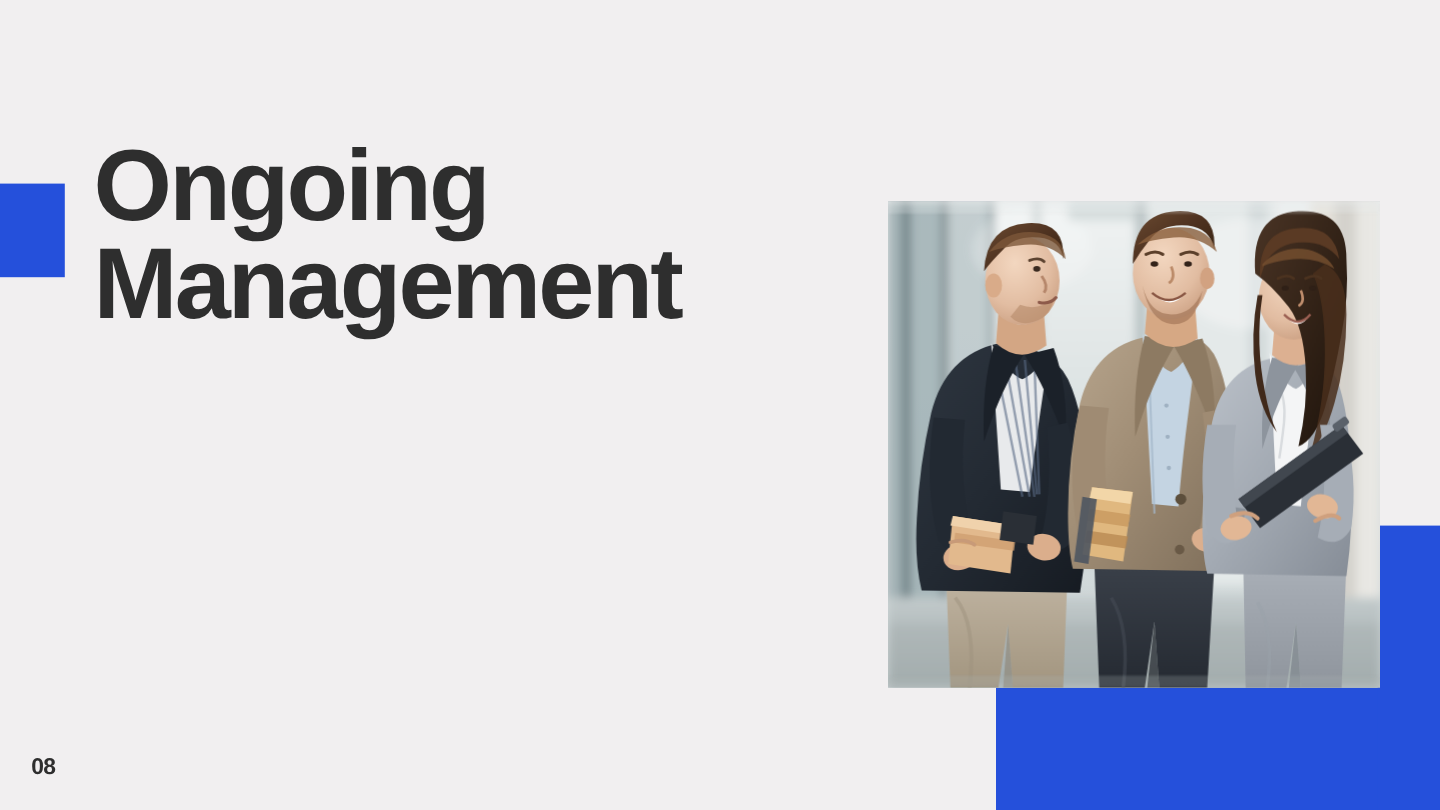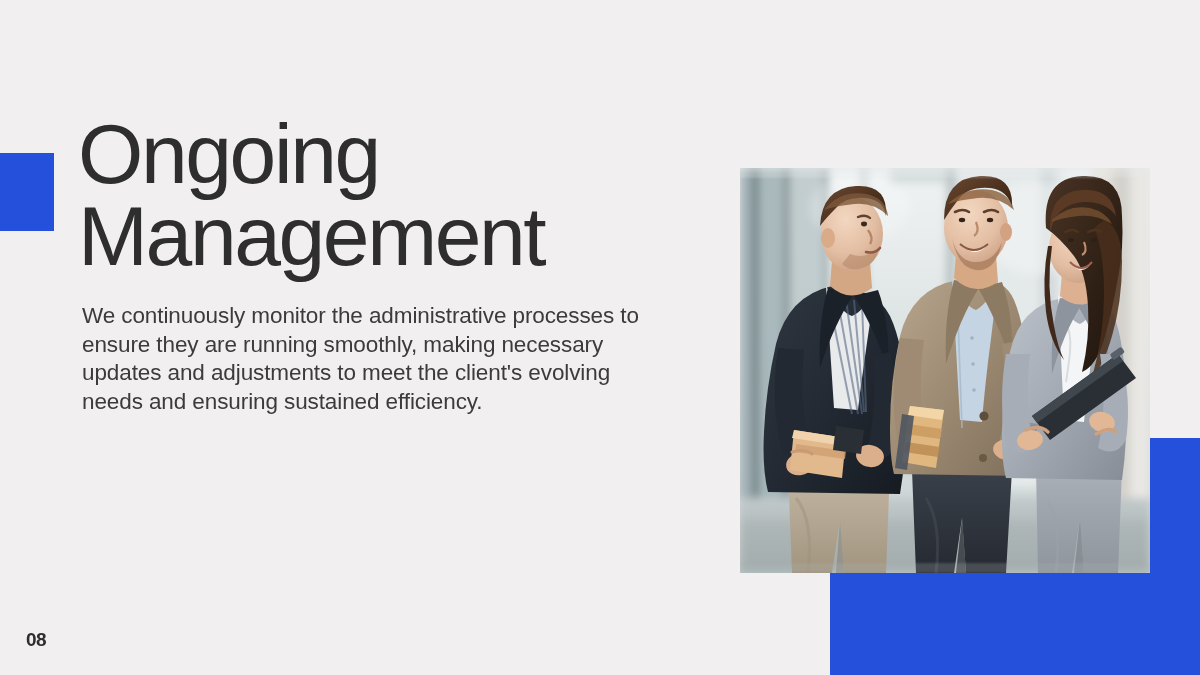--- a/index.html
+++ b/index.html
@@ -40,21 +40,21 @@
   }
 
   
   .heading {
     position: absolute;
     left: 78px;
     top: 113px;
     width: 620px;
     font-size: 84px;
     line-height: 0.98;
-    font-weight: 400;
+    font-weight: 700;
     letter-spacing: -2.4px;
     color: #2e2e2e;
     white-space: pre-line;
   }
 
   .body-copy {
     position: absolute;
     left: 82px;
     top: 302px;
     width: 560px;
@@ -93,21 +93,20 @@
 
 <div class="slide">
 
   <div class="accent-left"></div>
   <div class="accent-bottom-right"></div>
   <div class="accent-right-col"></div>
 
   <h1 class="heading">Ongoing
 Management</h1>
 
-  <p class="body-copy">We continuously monitor the administrative processes to ensure they are running smoothly, making necessary updates and adjustments to meet the client's evolving needs and ensuring sustained efficiency.</p>
 
   <div class="page-number">08</div>
 
   <div class="photo-frame">
     <div class="photo">
       <svg viewBox="0 0 410 405" preserveAspectRatio="xMidYMid slice">
         <defs>
           <linearGradient id="bgWall" x1="0" y1="0" x2="0" y2="1">
             <stop offset="0%" stop-color="#e9eced"></stop>
             <stop offset="45%" stop-color="#dfe5e6"></stop>

